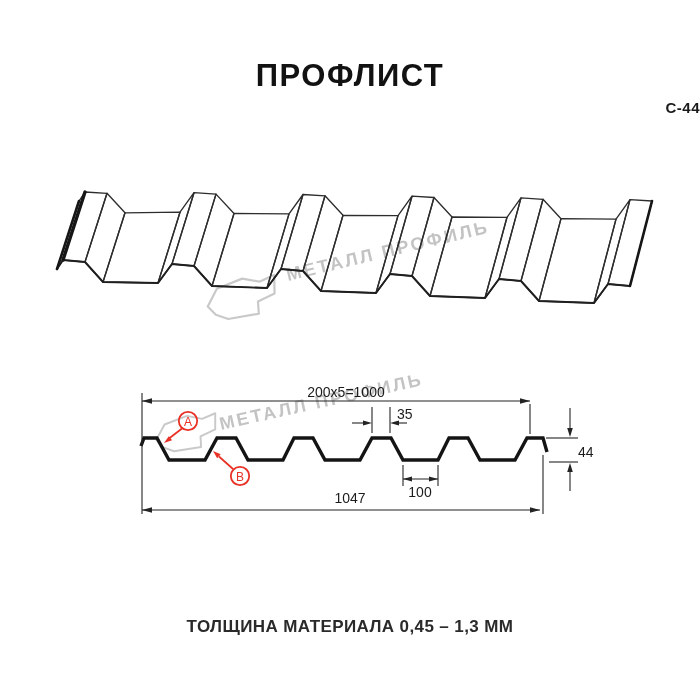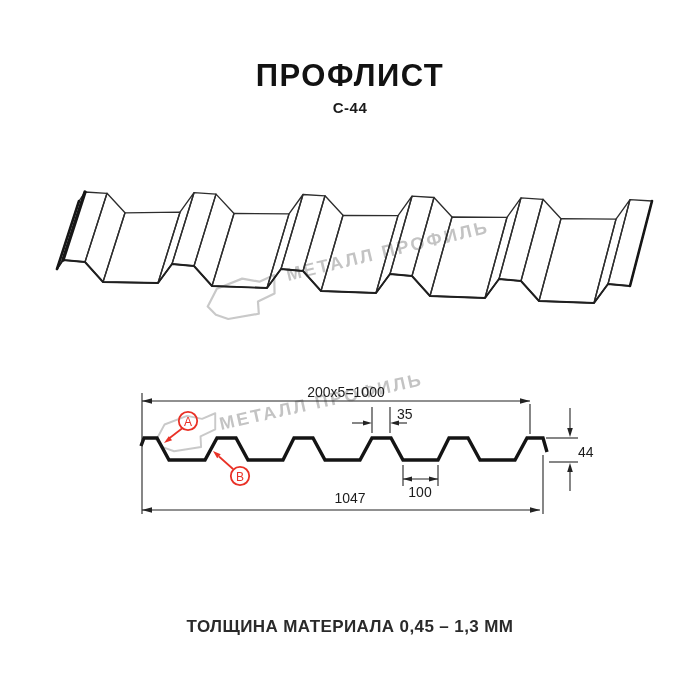--- a/index.html
+++ b/index.html
@@ -1,20 +1,20 @@
 <!DOCTYPE html>
 <html><head>
 <meta charset="utf-8">
 <style>
   html,body{margin:0;padding:0;background:#f3f3f3;}
   #page{position:relative;width:700px;height:700px;background:#ffffff;overflow:hidden;
         font-family:"Liberation Sans", sans-serif;}
   .title{position:absolute;top:58px;left:0;width:700px;text-align:center;
          font-size:31px;font-weight:800;letter-spacing:1.5px;color:#121212;}
-  .subtitle{position:absolute;top:99px;left:0;width:700px;text-align:center;
+  .subtitle{position:absolute;top:99px;left:0;width:700px;text-align:right;
          font-size:15px;font-weight:bold;letter-spacing:.5px;color:#1a1a1a;}
   .footer-note{position:absolute;top:617px;left:0;width:700px;text-align:center;
          font-size:17px;font-weight:bold;letter-spacing:.4px;color:#2a2a2a;}
   svg{position:absolute;top:0;left:0;}
   
   #q-fills polygon{fill:#ffffff;stroke:none;}
   #q-strokes polygon{fill:none;stroke:#2d2d2d;stroke-width:1.35;stroke-linejoin:round;}
   .near-edge{fill:none;stroke:#1f1f1f;stroke-width:1.9;stroke-linejoin:round;}
   .cut-edge{stroke:#161616;stroke-width:3.4;stroke-linecap:round;}
   .cut-edge.thin{stroke-width:2.6;}

